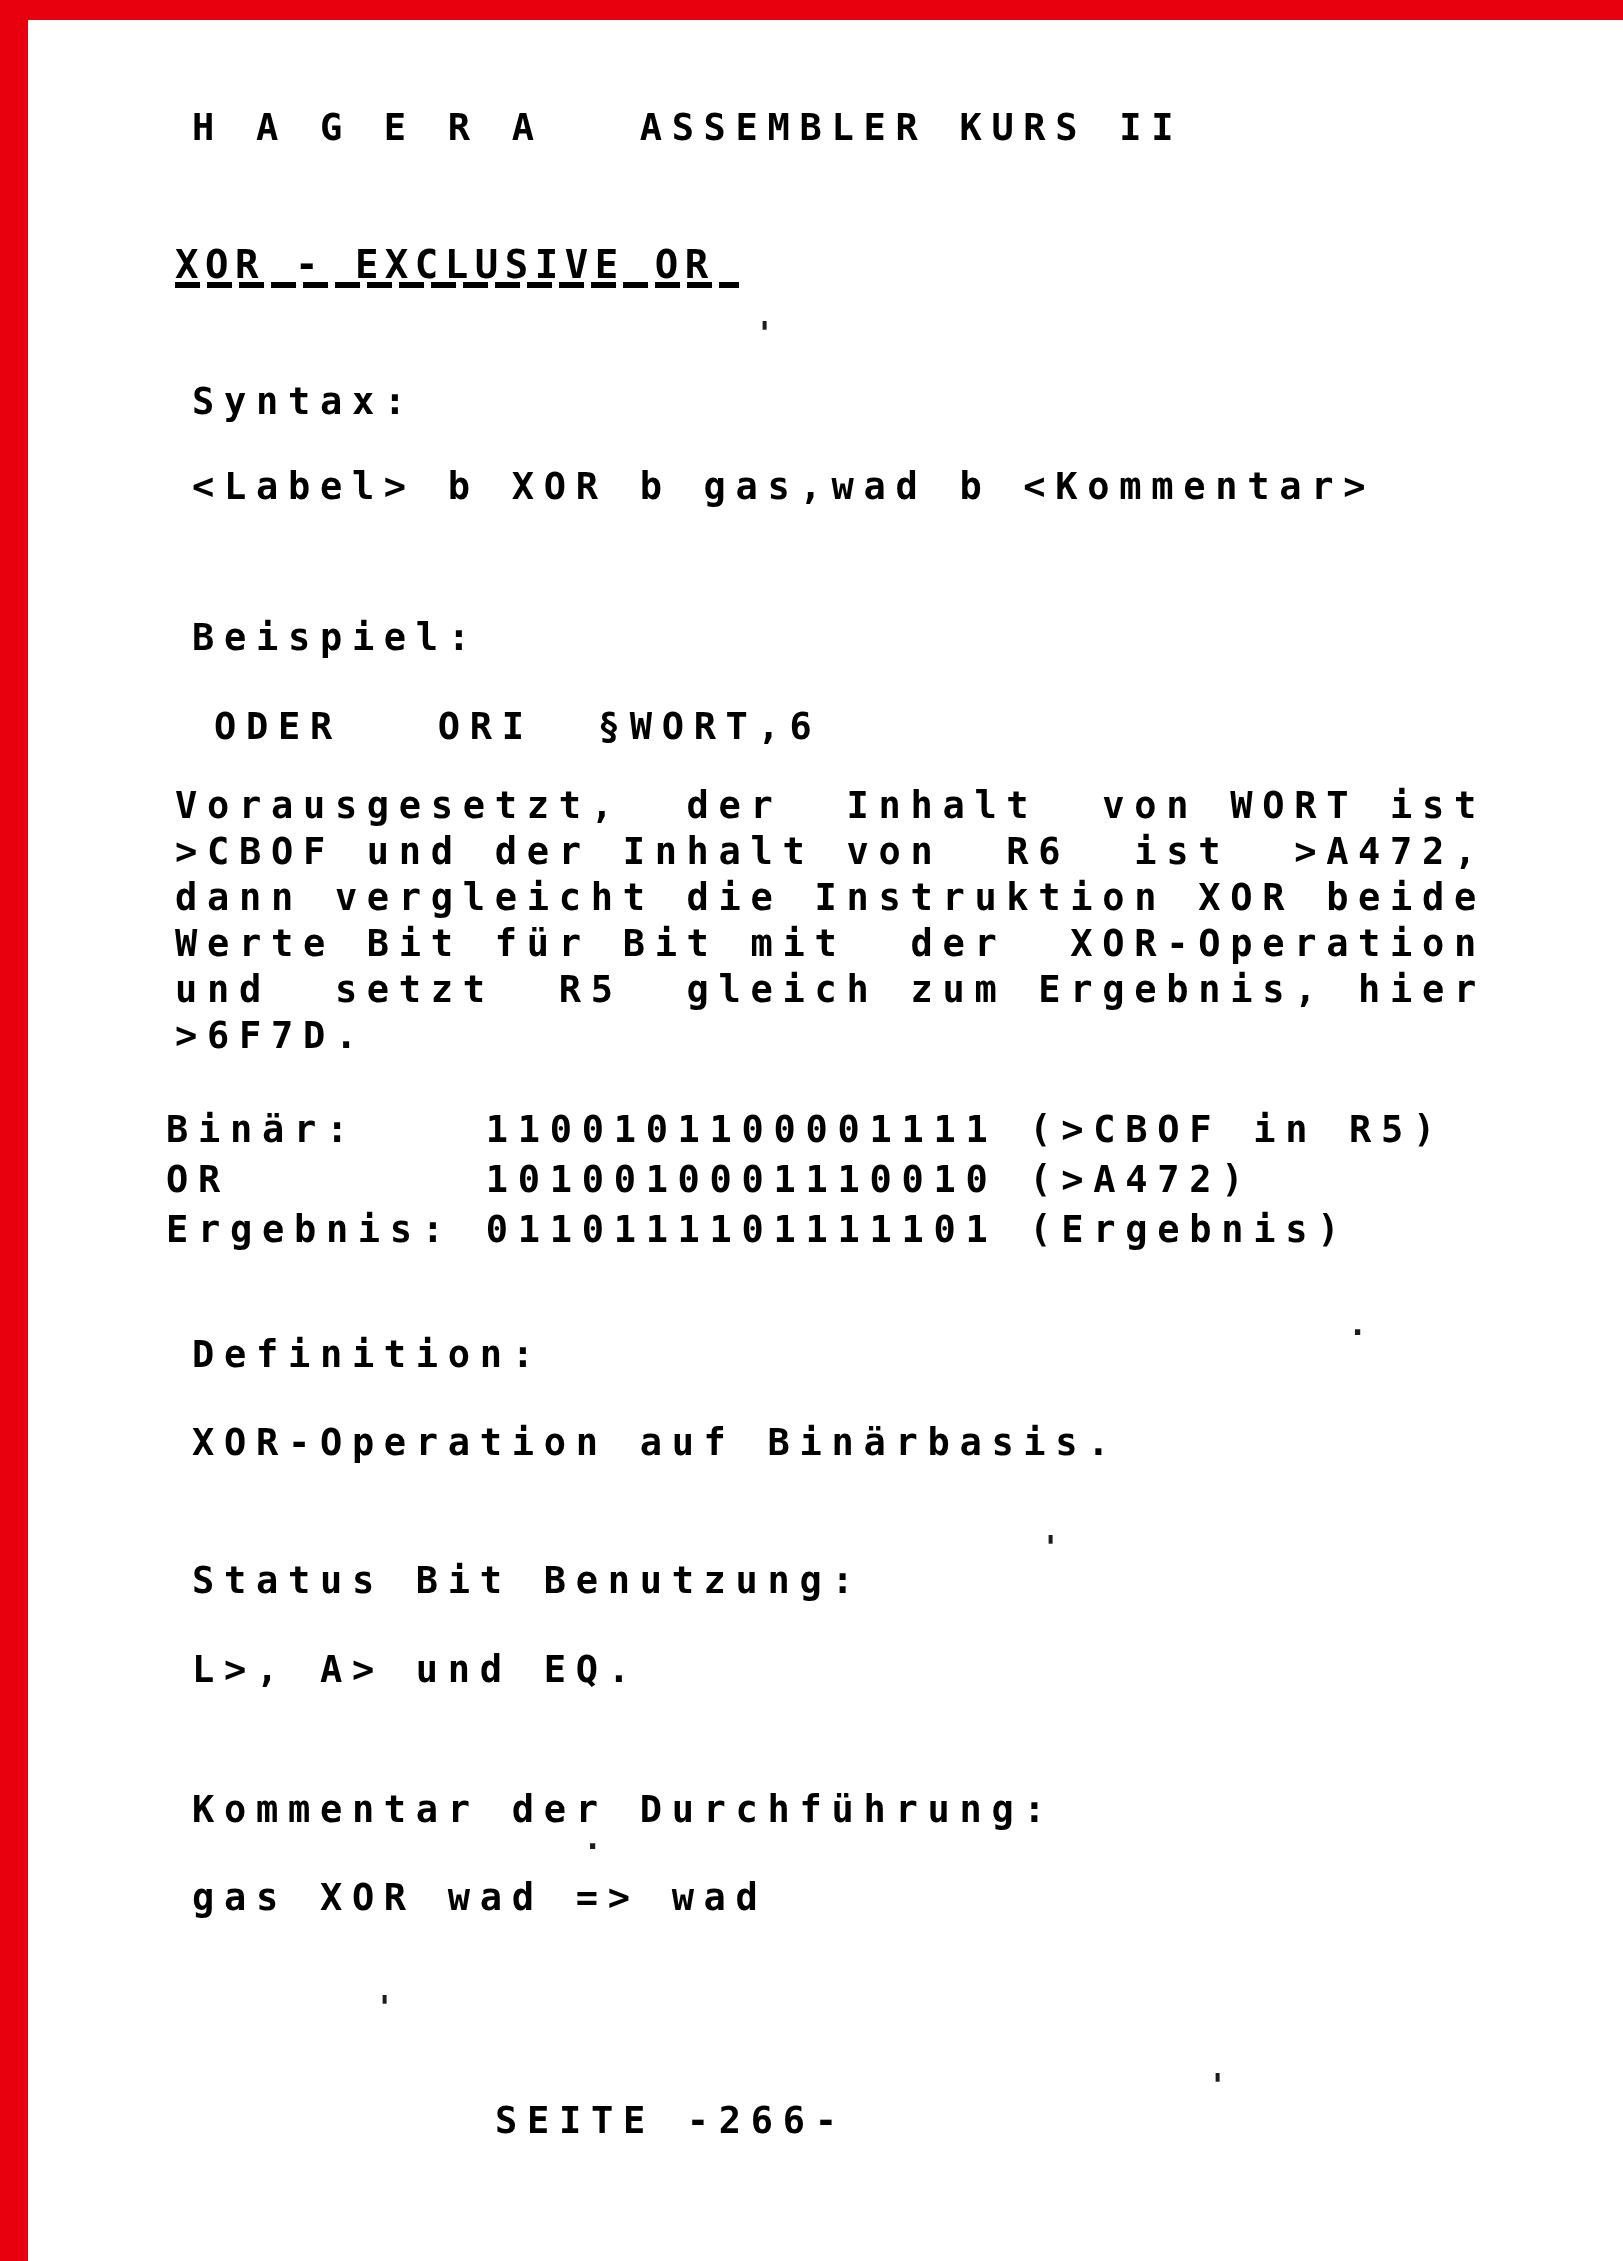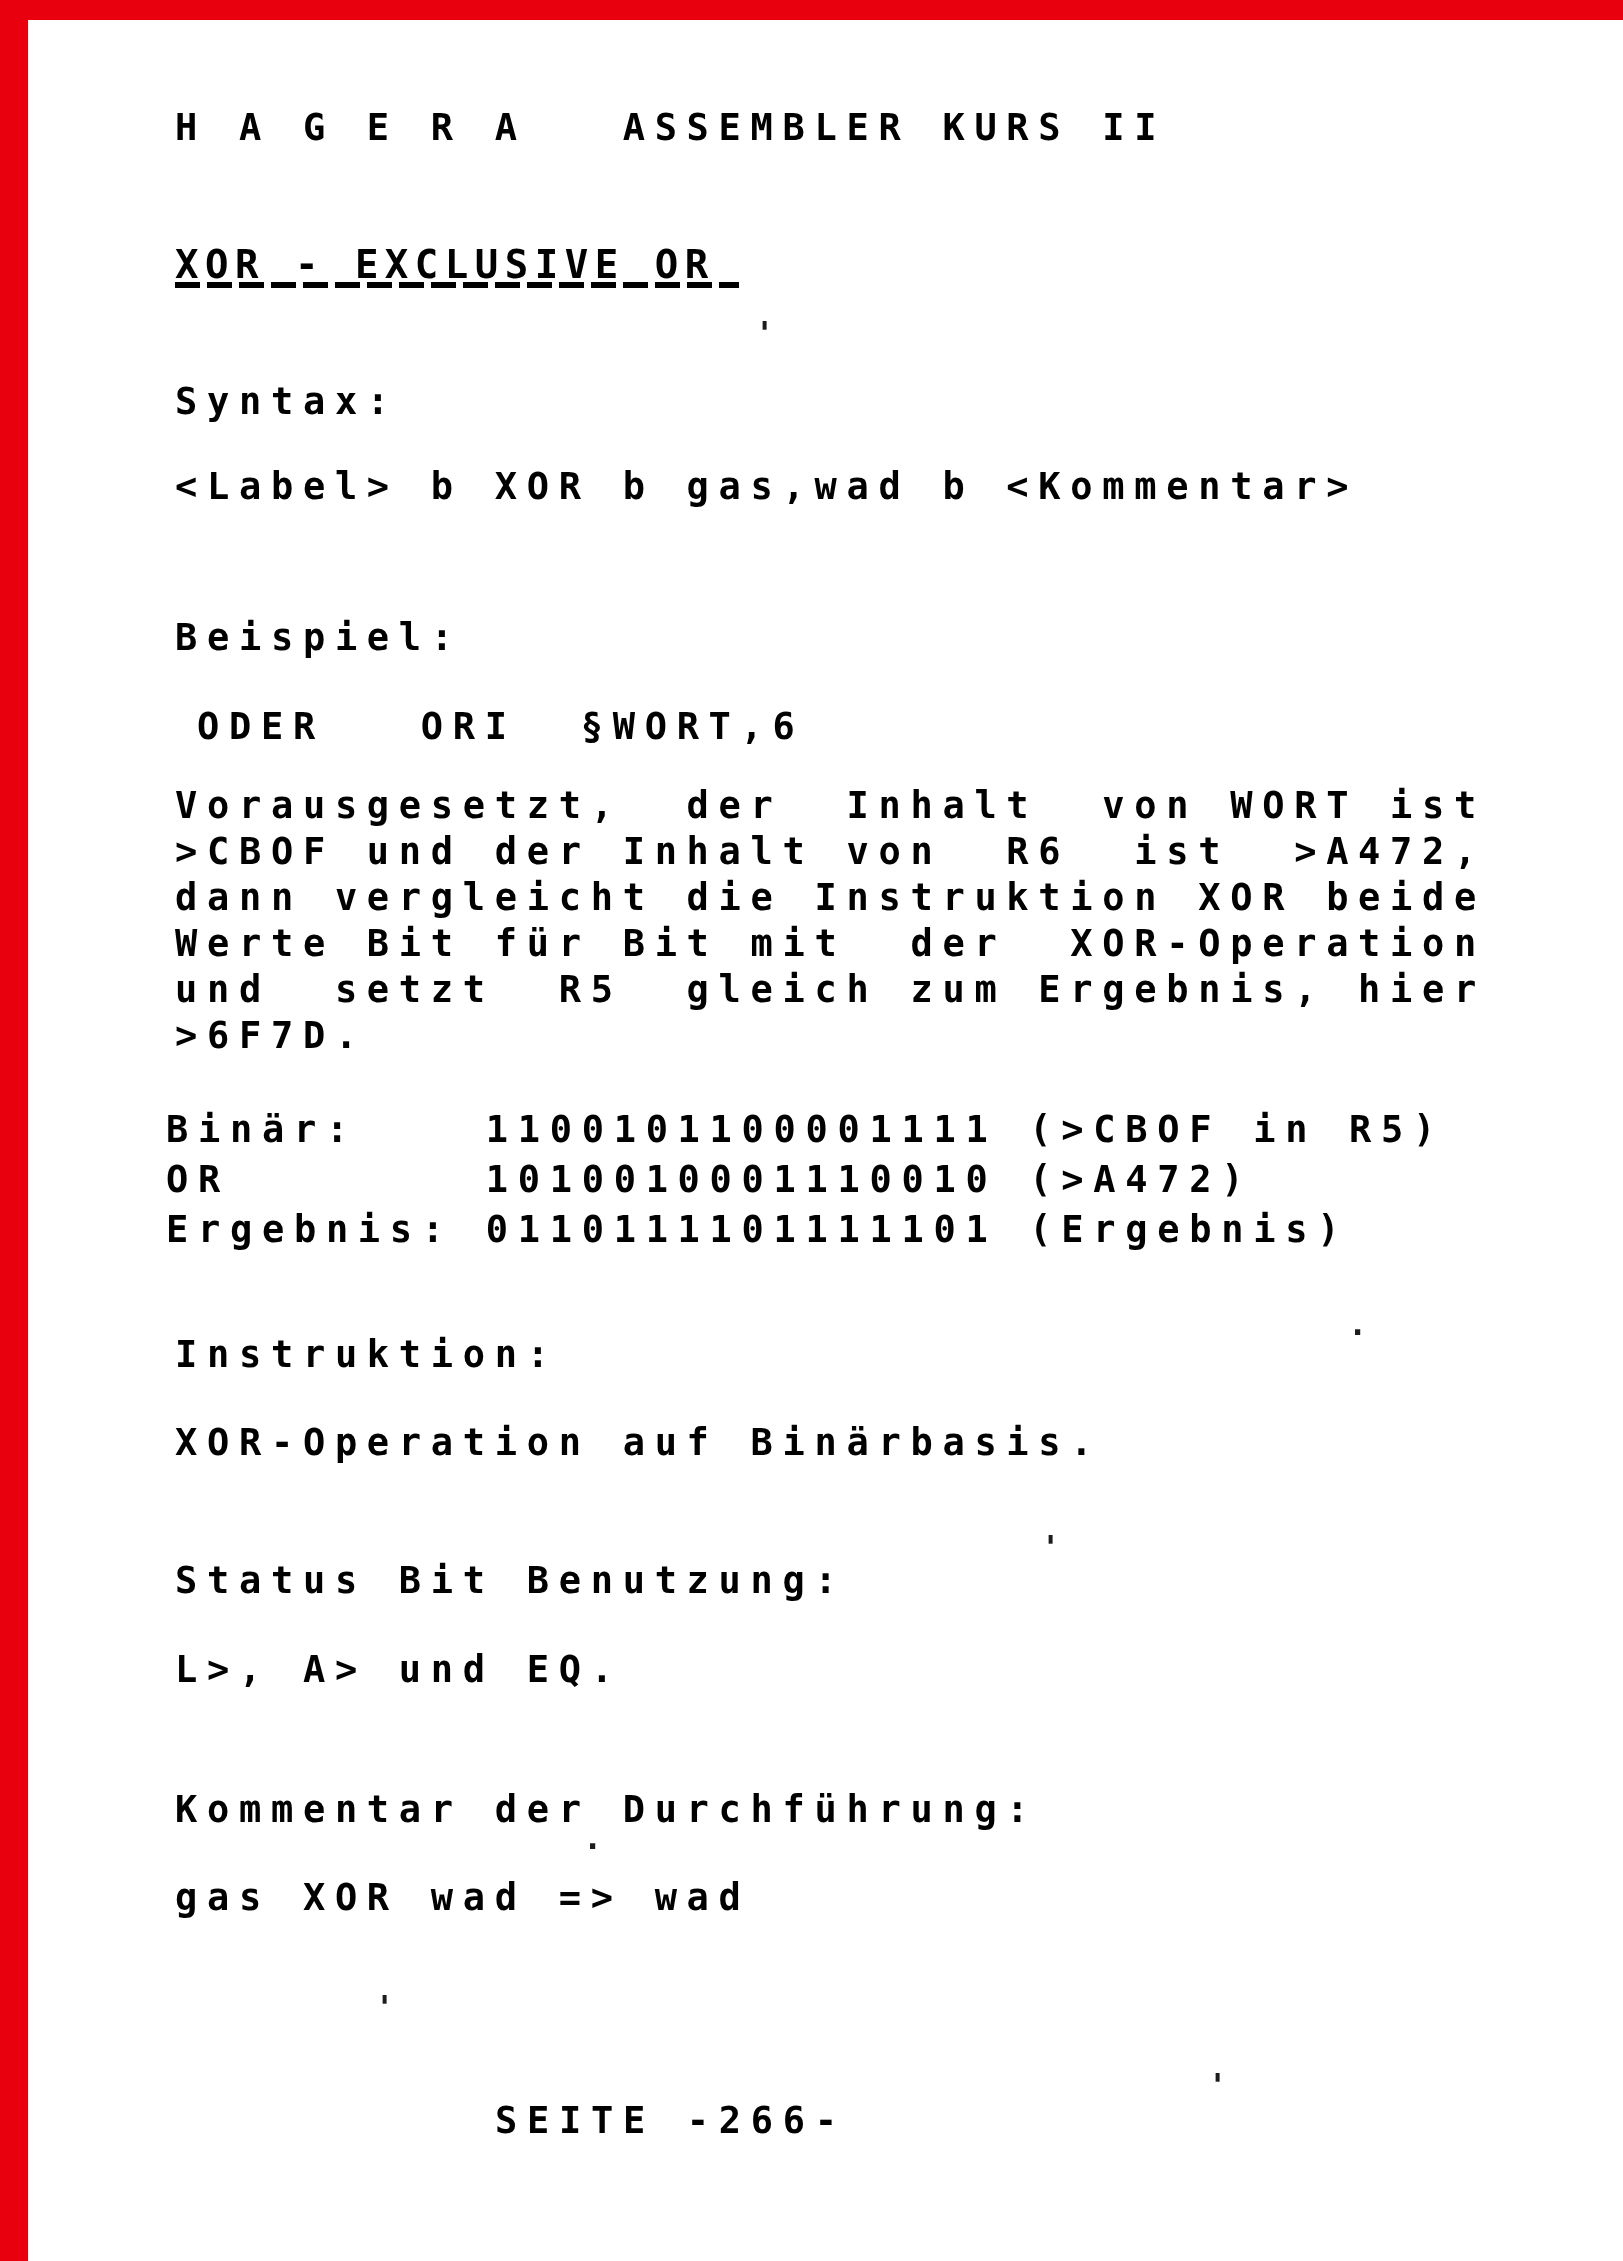--- a/index.html
+++ b/index.html
@@ -13,21 +13,21 @@
   }
   .scan-edge-top {
     position:absolute; left:0; top:0; width:1624px; height:20px;
     background:var(--red); z-index:5;
   }
   .scan-edge-left {
     position:absolute; left:0; top:0; width:28px; height:2261px;
     background:var(--red); z-index:5;
   }
   .tline {
-    position:absolute; left:175px;
+    position:absolute; left:192px;
     font-size:37px; font-weight:700; letter-spacing:9.7px;
     line-height:46px; white-space:pre; color:var(--ink);
   }
   .doc-title {
     position:absolute; left:175px; top:242px;
     font-size:39px; font-weight:700; letter-spacing:6.5px;
     line-height:46px; white-space:pre;
   }
   .title-underline {
     position:absolute; left:175px; top:282px; width:564px; height:5.7px;
@@ -66,21 +66,21 @@
     <div class="pline">und  setzt  R5  gleich zum Ergebnis, hier</div>
     <div class="pline">&gt;6F7D.</div>
   </div>
 
   <div class="binary">
     <div class="bline">Binär:    1100101100001111 (&gt;CBOF in R5)</div>
     <div class="bline">OR        1010010001110010 (&gt;A472)</div>
     <div class="bline">Ergebnis: 0110111101111101 (Ergebnis)</div>
   </div>
 
-  <div class="tline" style="top:1332px;">Instruktion:</div>
+  <div class="tline" style="top:1332px;">Definition:</div>
   <div class="tline" style="top:1420px;">XOR-Operation auf Binärbasis.</div>
 
   <div class="tline" style="top:1647px;">L&gt;, A&gt; und EQ.</div>
   <div class="tline" style="top:1558px;">Status Bit Benutzung:</div>
 
   <div class="tline" style="top:1787px;">Kommentar der Durchführung:</div>
   <div class="tline" style="top:1875px;">gas XOR wad =&gt; wad</div>
 
   <div class="tline" style="top:2098px; left:495px;">SEITE -266-</div>
 

